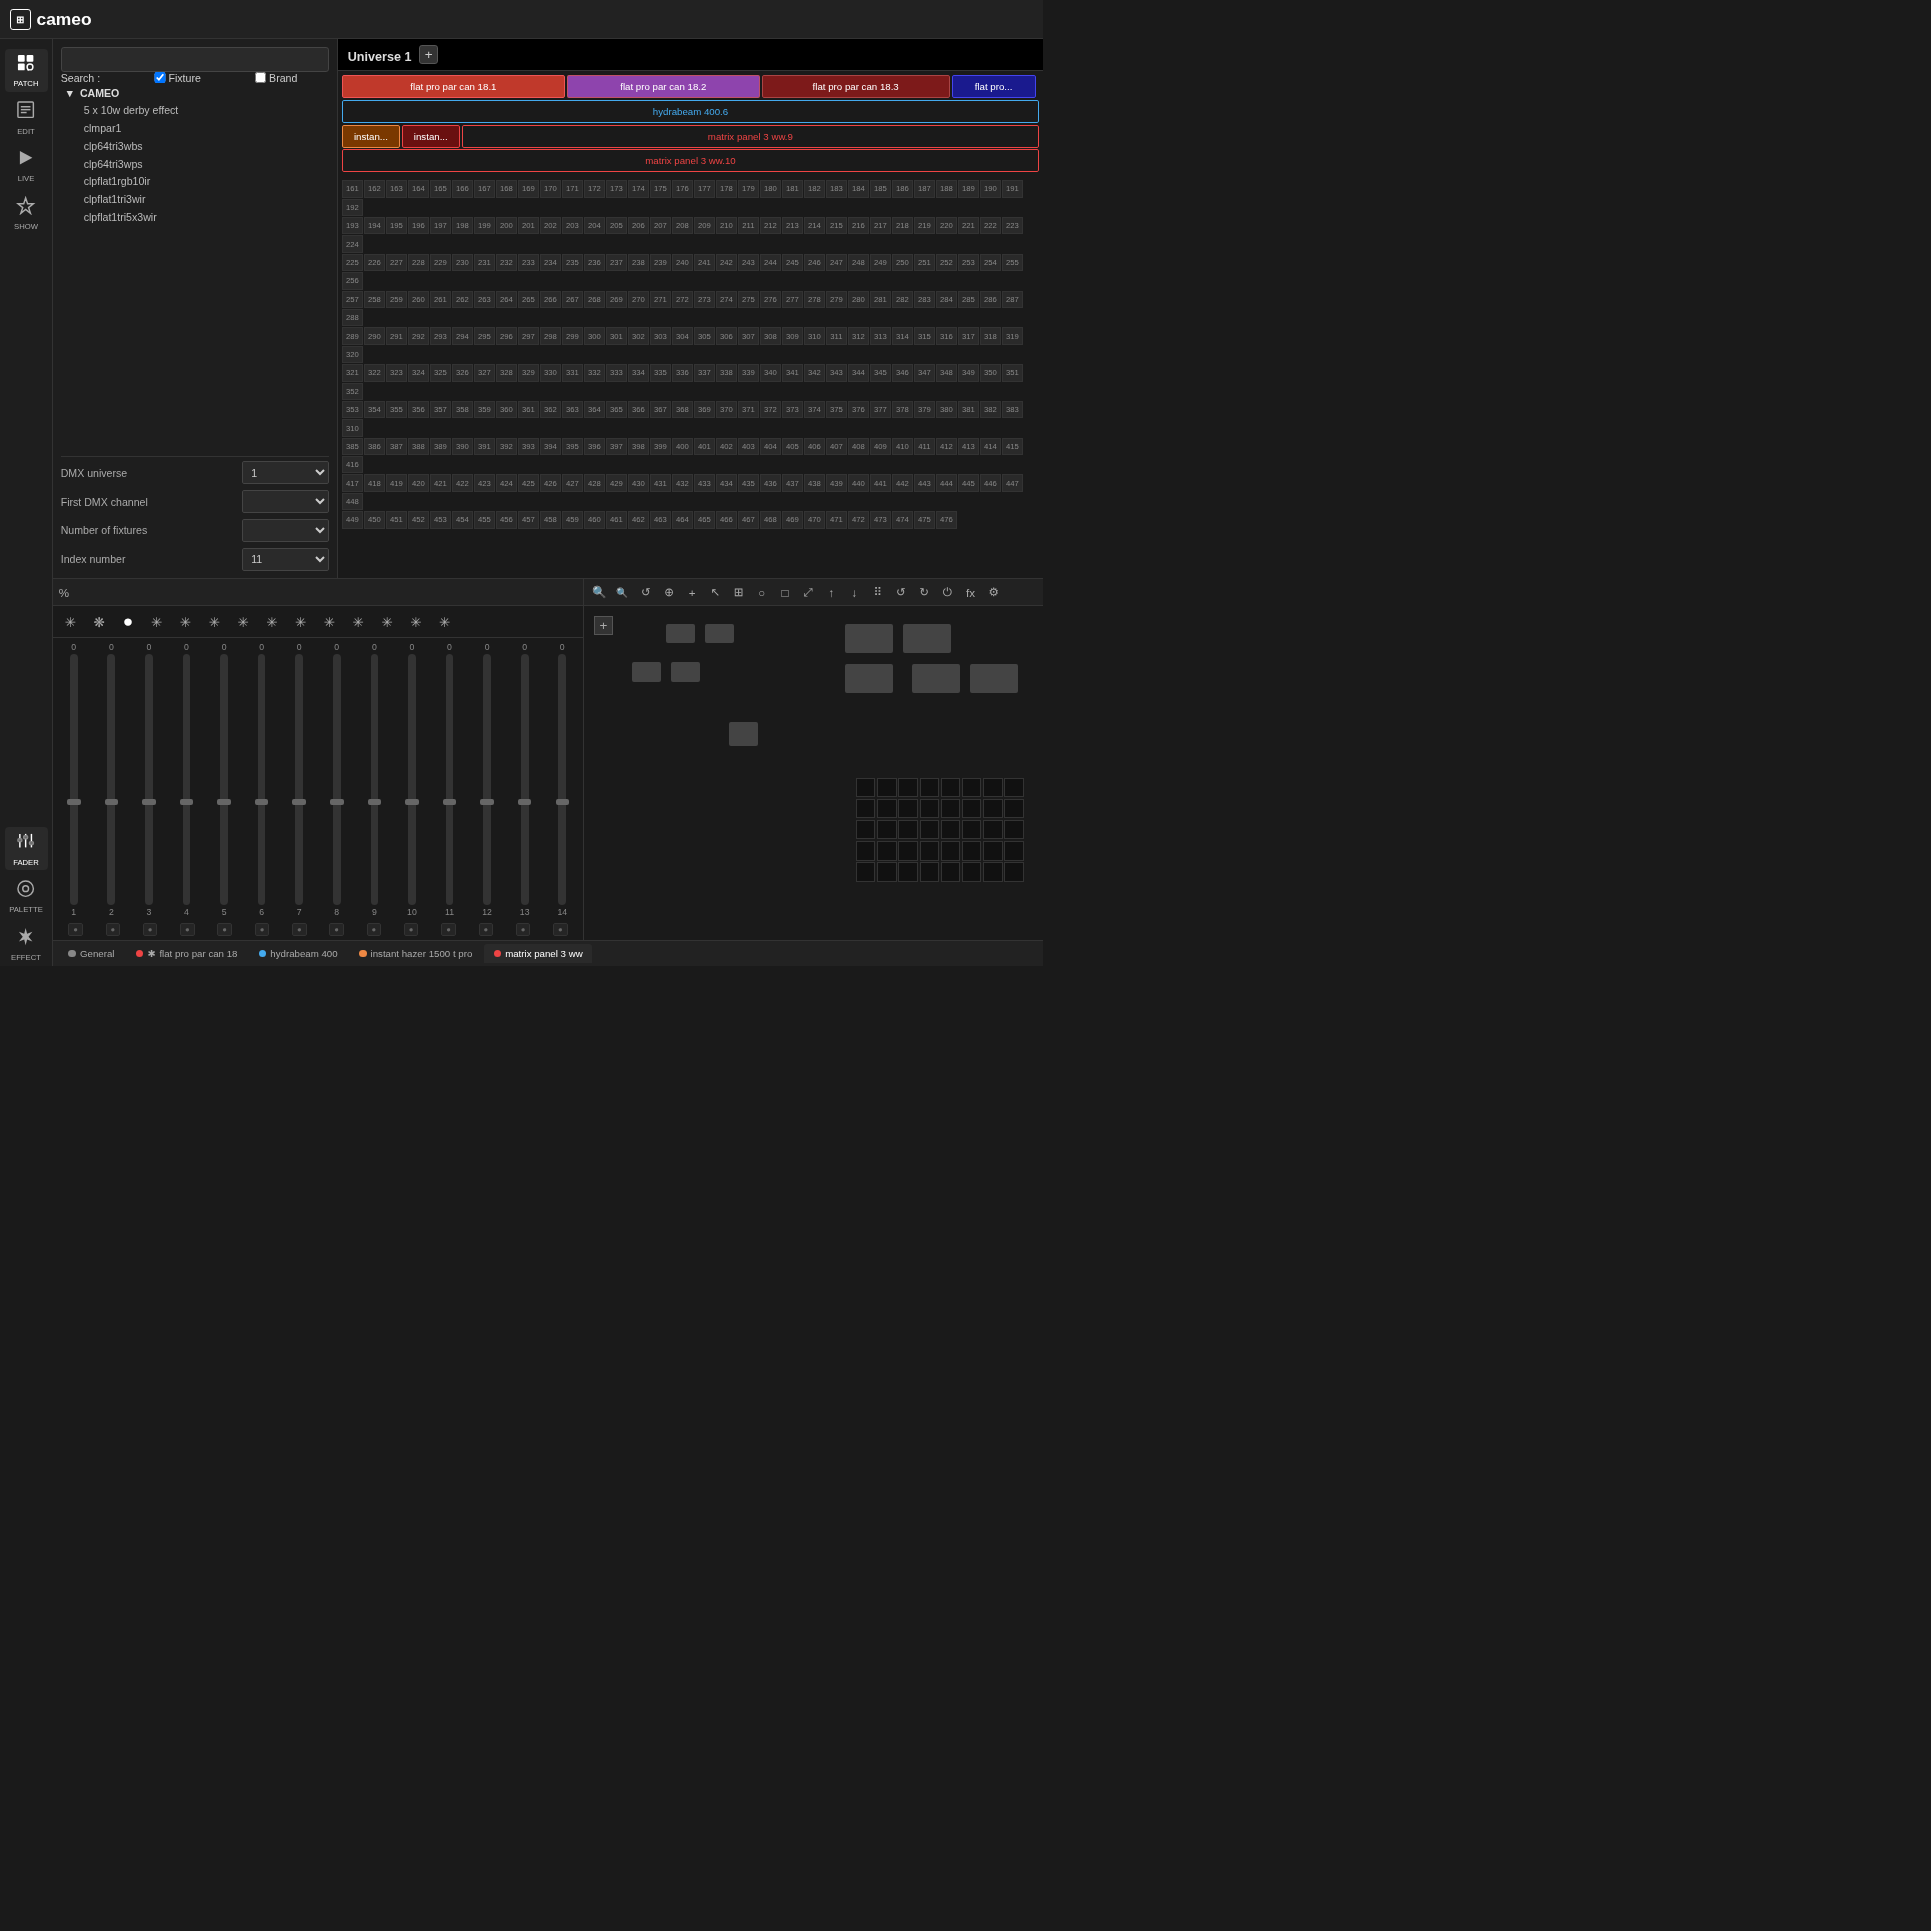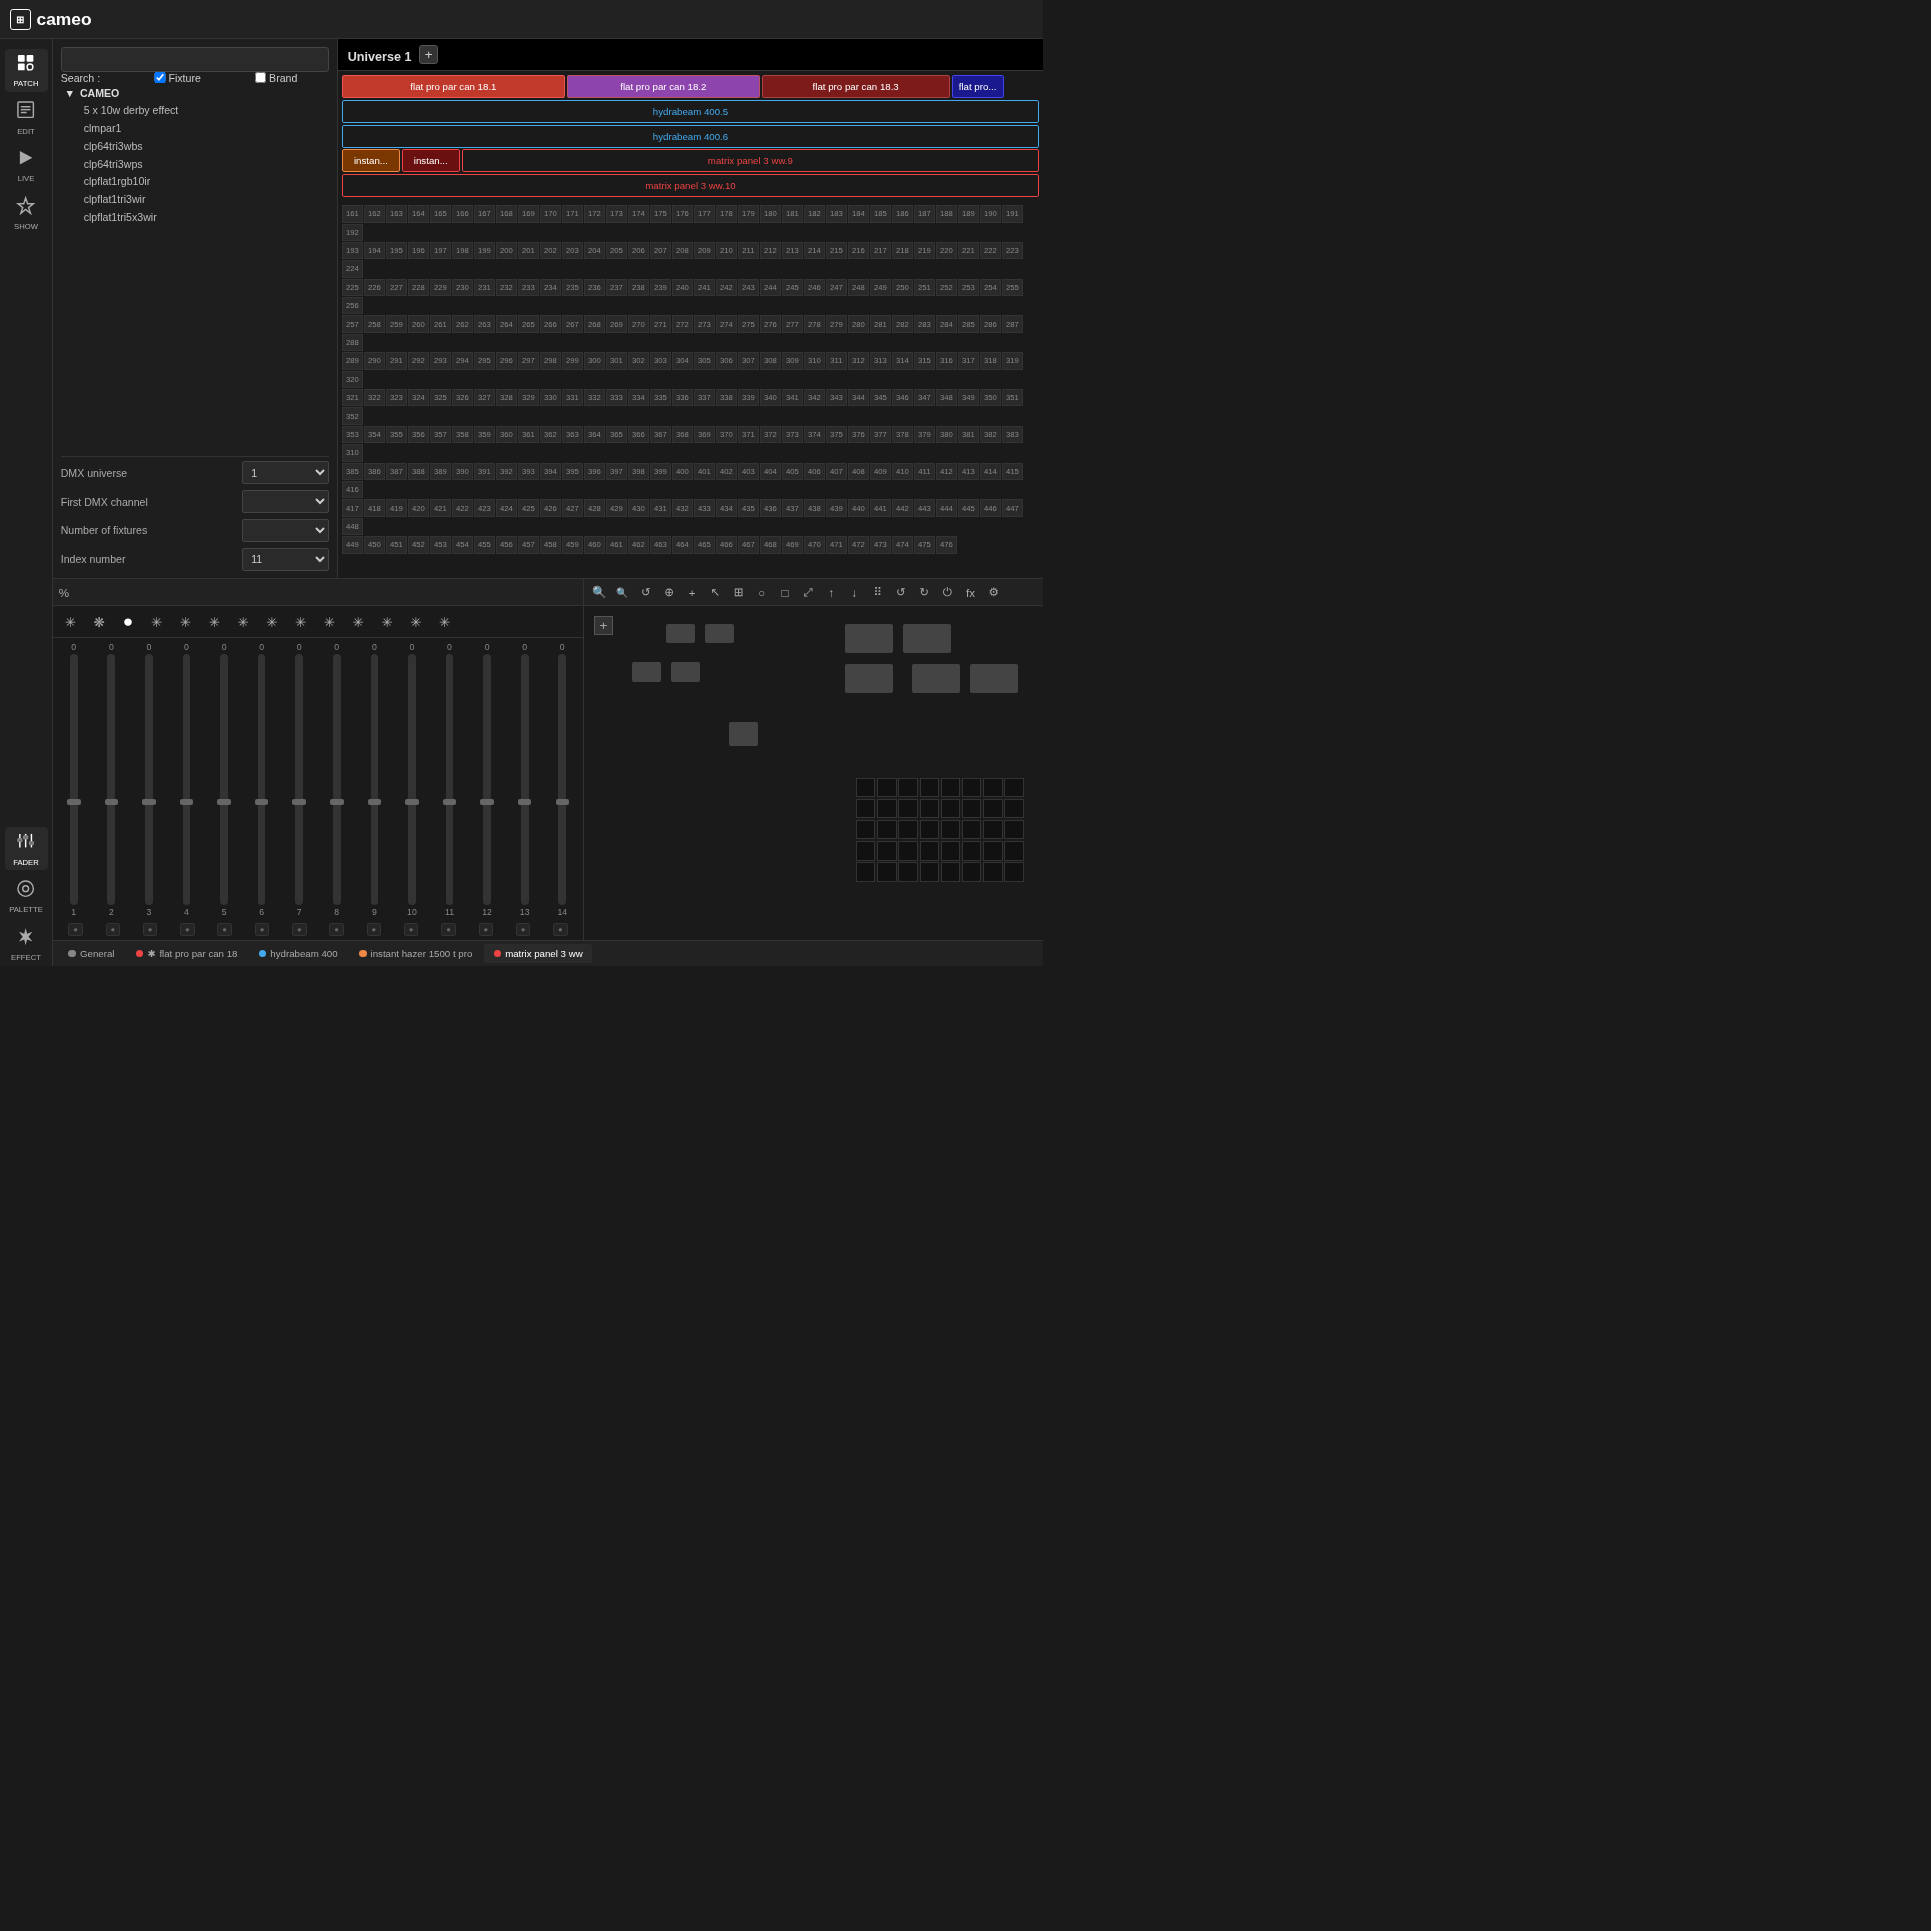--- a/index.html
+++ b/index.html
@@ -595,26 +595,23 @@
           <span class="universe-title">Universe 1</span>
           <div class="add-btn">+</div>
         </div>
 
         <div class="fixture-strips">
 
           <div class="strip-row">
             <div class="strip" style="background:#c0392b; width:223px; border: 1.4px solid #e55;">flat pro par can 18.1</div>
             <div class="strip" style="background:#8e44ad; width:193px; border: 1.4px solid #c55c;">flat pro par can 18.2</div>
             <div class="strip" style="background:#7d1a1a; width:188px; border: 1.4px solid #a44;">flat pro par can 18.3</div>
-            <div class="strip" style="background:#1a1a8e; width:52px; border: 1.4px solid #44e; overflow:hidden;">flat pro...</div>
+            <div class="strip" style="background:#1a1a8e; width:84px; border: 1.4px solid #44e; overflow:hidden;">flat pro...</div>
           </div>
 
-          <div class="strip-row">
-            <div class="strip" style="background: transparent; border: 1.4px solid #4ae; width: 100%; color:#4ae;">hydrabeam 400.5</div>
-          </div>
 
           <div class="strip-row">
             <div class="strip" style="background: transparent; border: 1.4px solid #4ae; width: 100%; color:#4ae;">hydrabeam 400.6</div>
           </div>
 
           <div class="strip-row">
             <div class="strip" style="background:#7a3800; border: 1.4px solid #e84; width:58px;">instan...</div>
             <div class="strip" style="background:#6a1010; border: 1.4px solid #e44; width:58px;">instan...</div>
             <div class="strip" style="background: transparent; border: 1.4px solid #e44; flex:1; color:#e44;">matrix panel 3 ww.9</div>
           </div>

